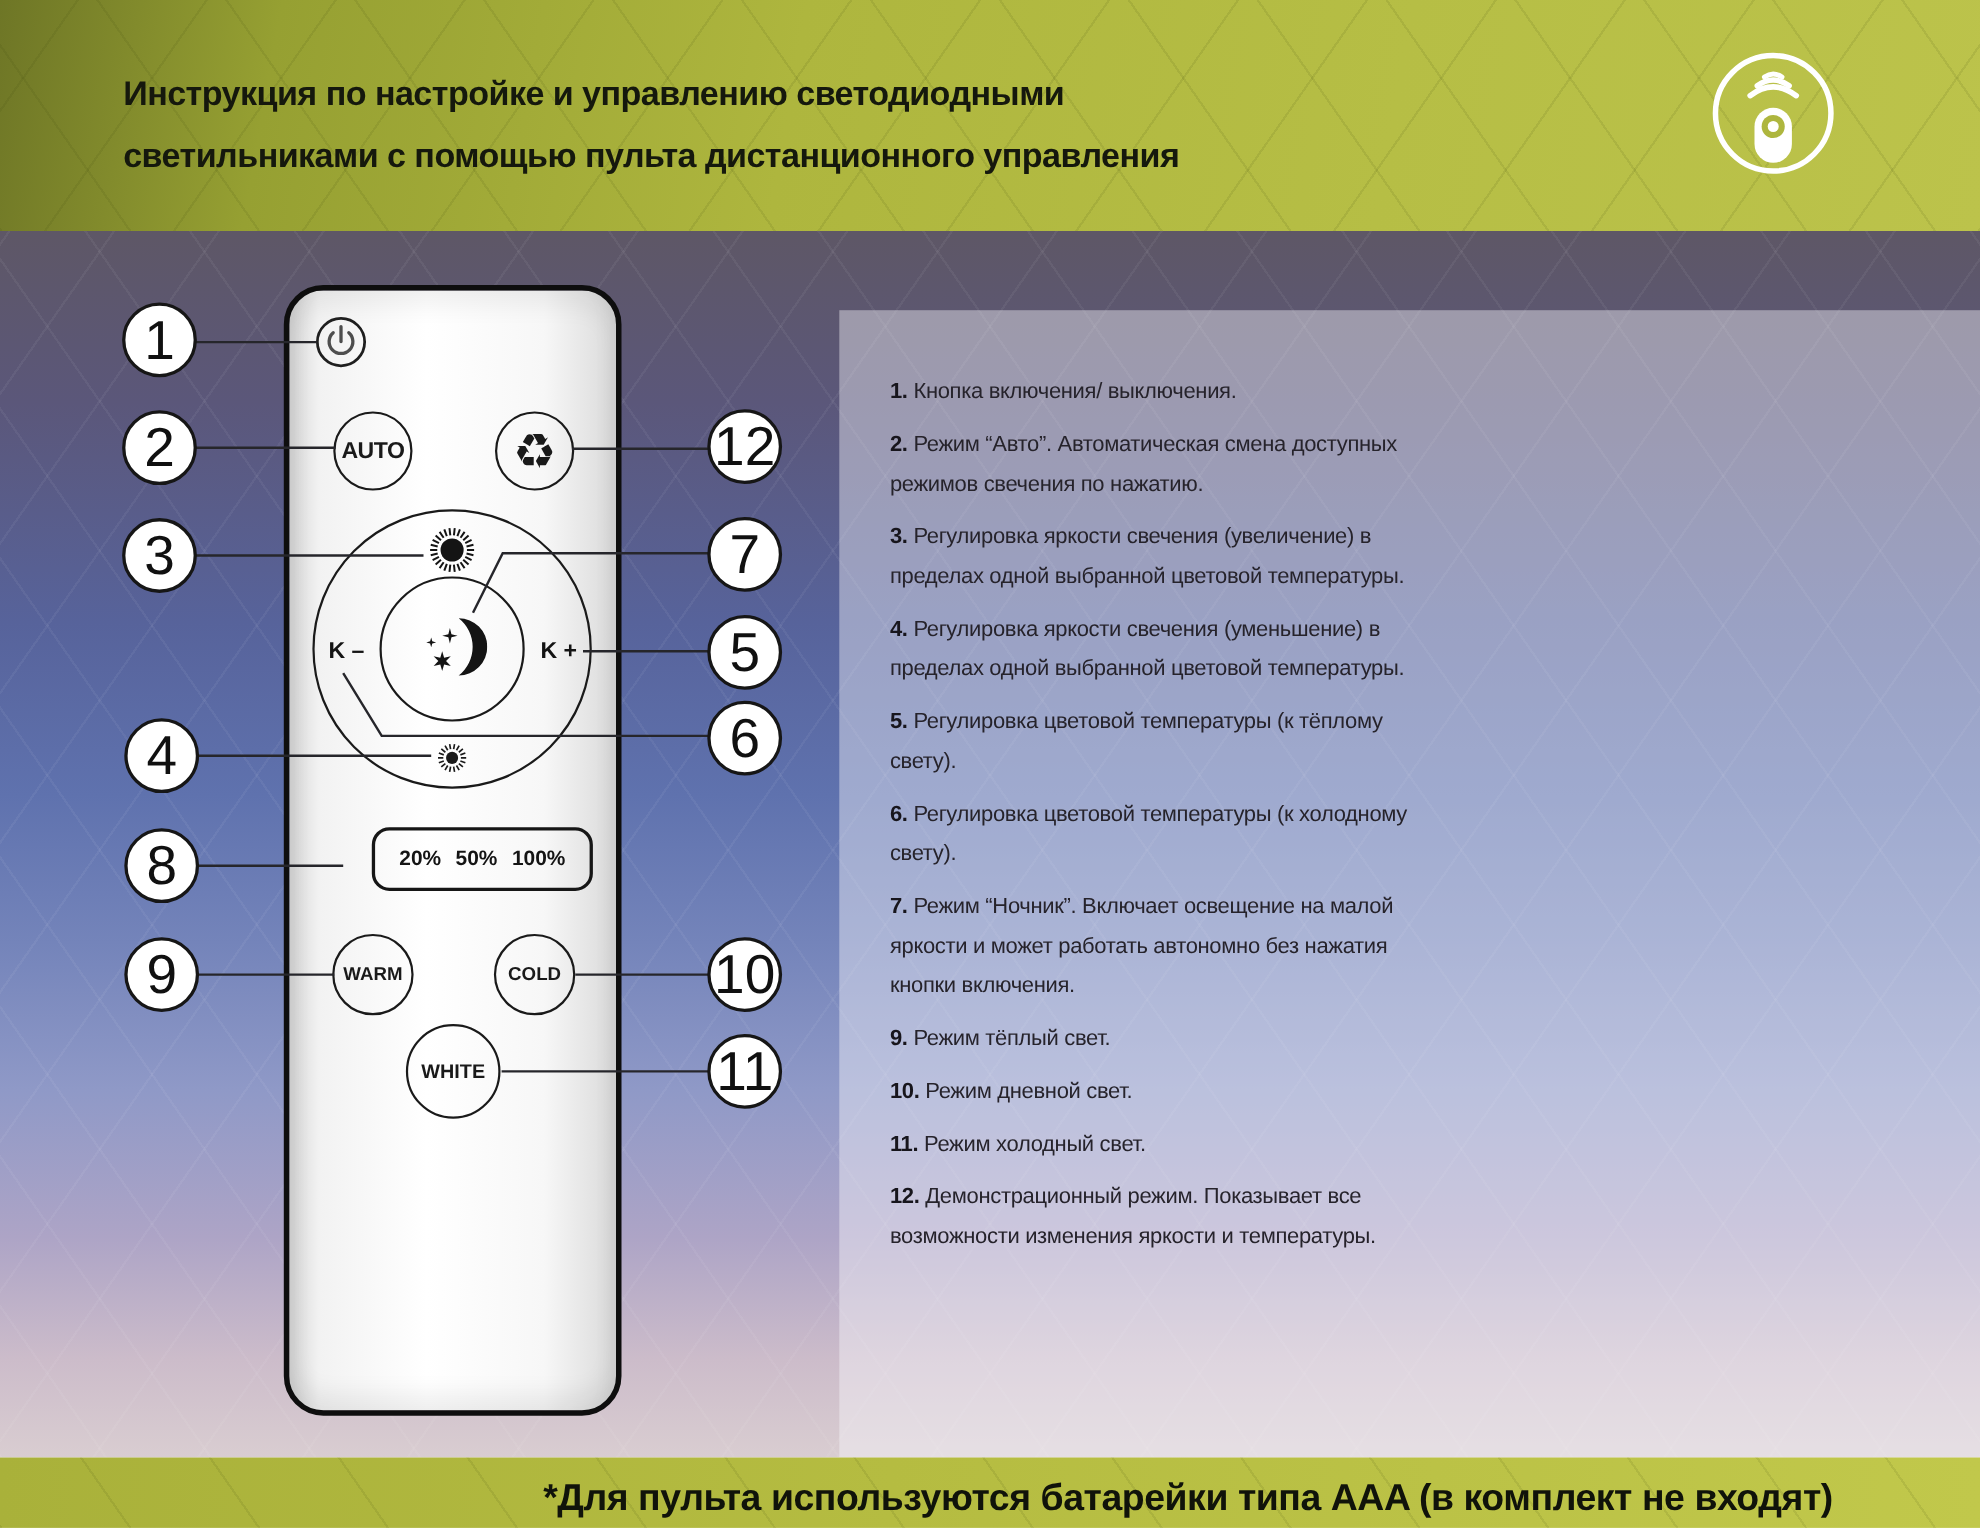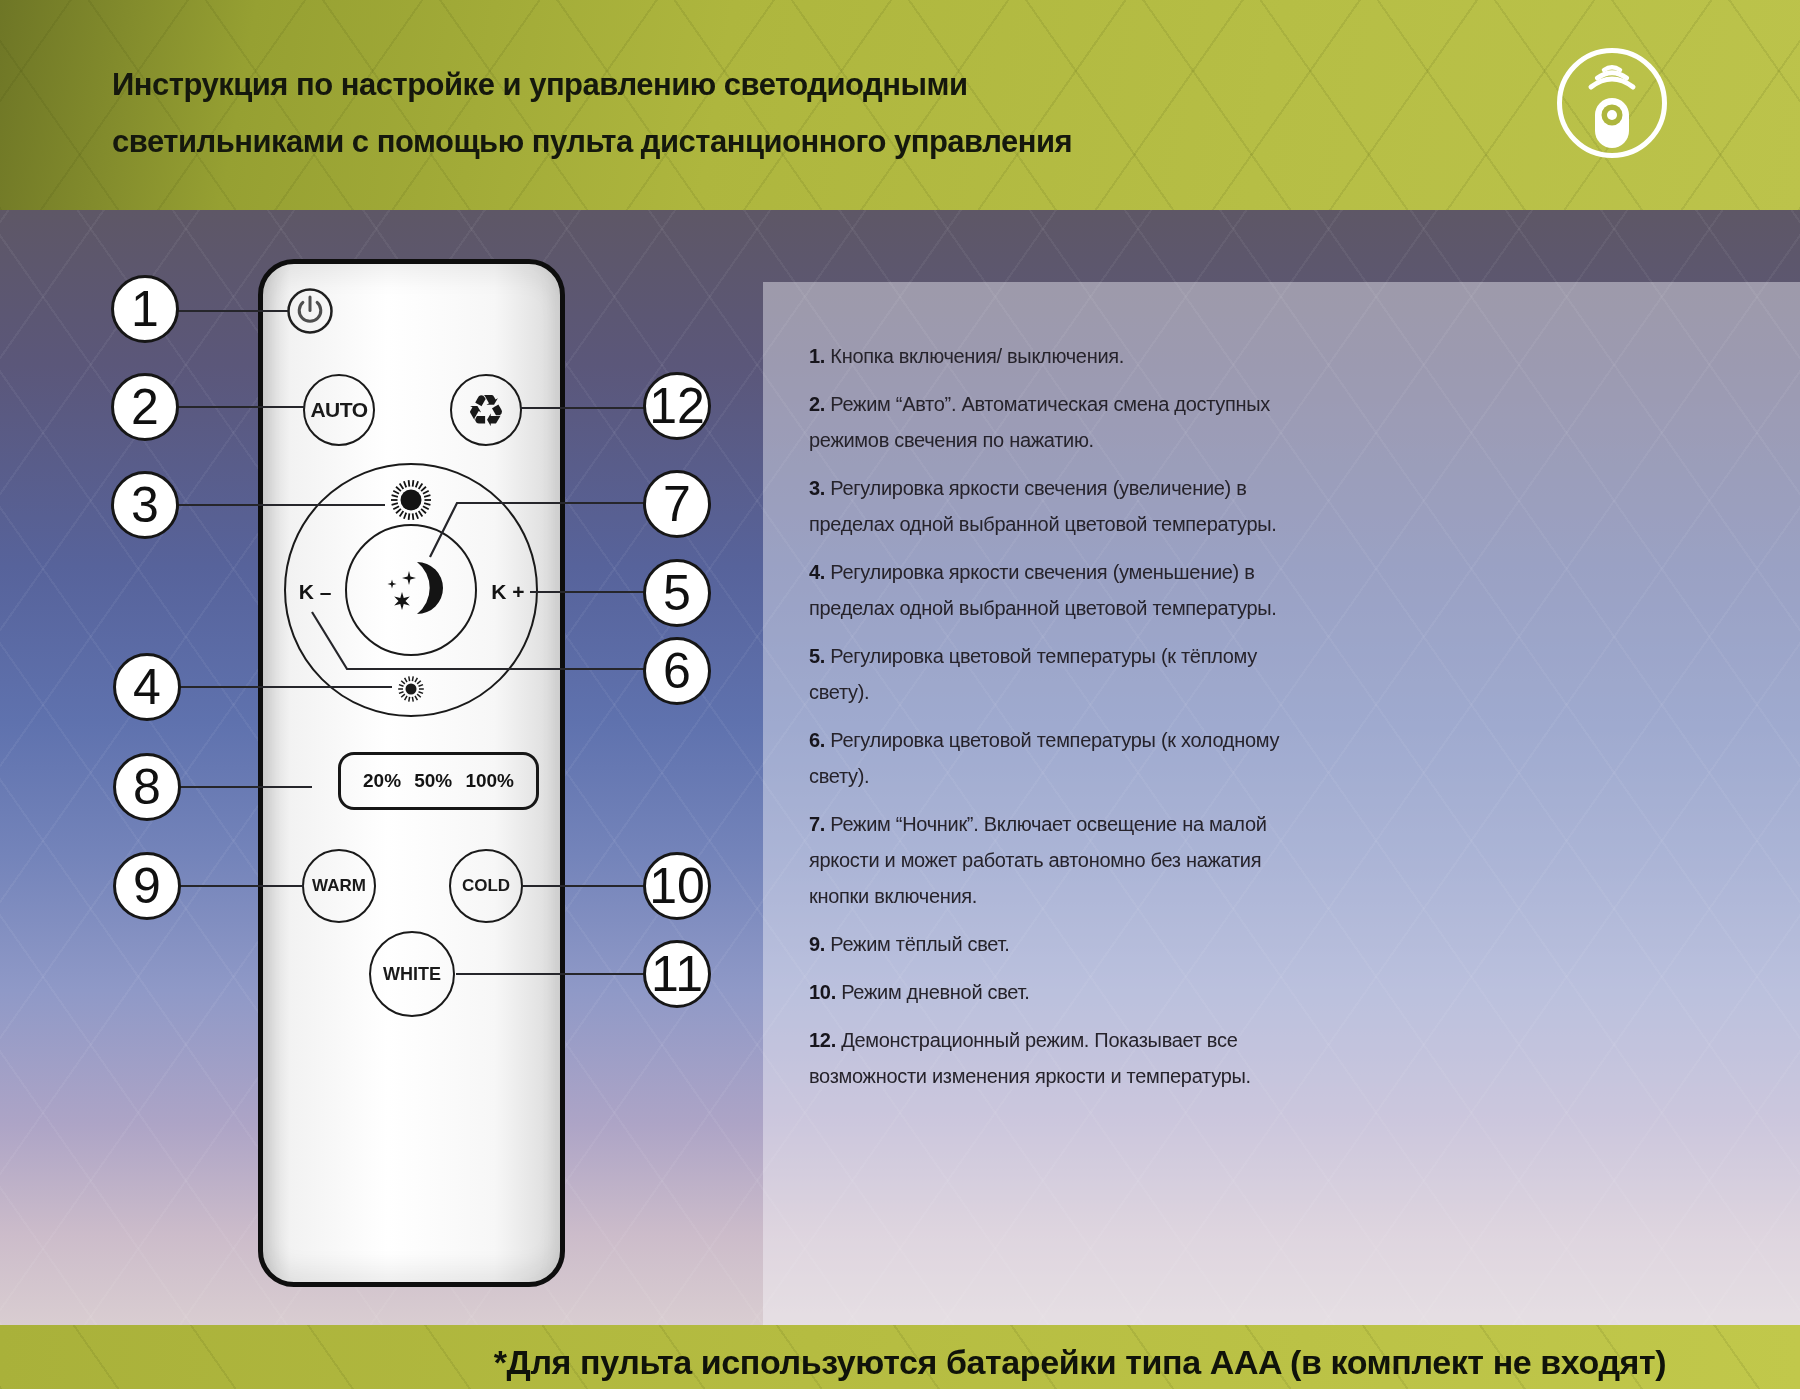--- a/index.html
+++ b/index.html
@@ -256,20 +256,21 @@
 пределах одной выбранной цветовой температуры.</span></p>
         <p><b>5.</b> <span class="desc-text">Регулировка цветовой температуры (к тёплому
 свету).</span></p>
         <p><b>6.</b> <span class="desc-text">Регулировка цветовой температуры (к холодному
 свету).</span></p>
         <p><b>7.</b> <span class="desc-text">Режим “Ночник”. Включает освещение на малой
 яркости и может работать автономно без нажатия
 кнопки включения.</span></p>
         <p><b>9.</b> <span class="desc-text">Режим тёплый свет.</span></p>
         <p><b>10.</b> <span class="desc-text">Режим дневной свет.</span></p>
+        <p><b>11.</b> <span class="desc-text">Режим холодный свет.</span></p>
         <p><b>12.</b> <span class="desc-text">Демонстрационный режим. Показывает все
 возможности изменения яркости и температуры.</span></p>
       </div>
   </div>
 
   <div class="footer">
     <div class="footer-note">*Для пульта используются батарейки типа AAA (в комплект не входят)</div>
   </div>
 
 </div>

